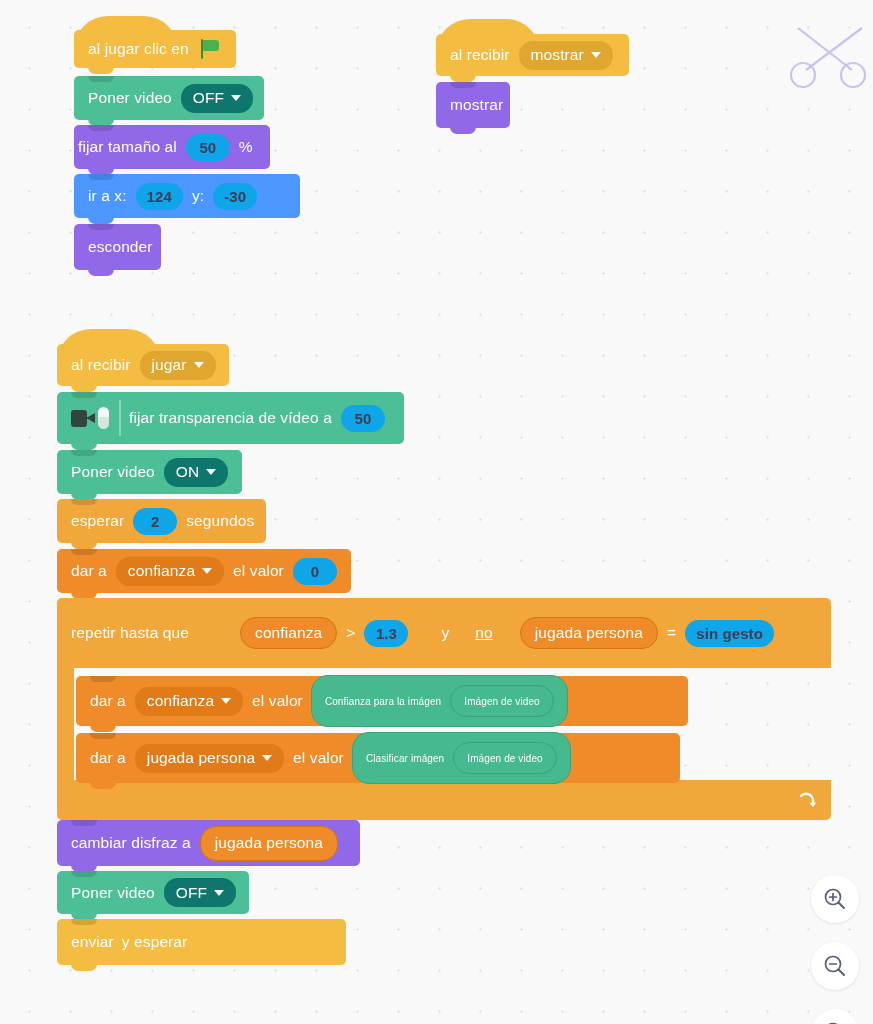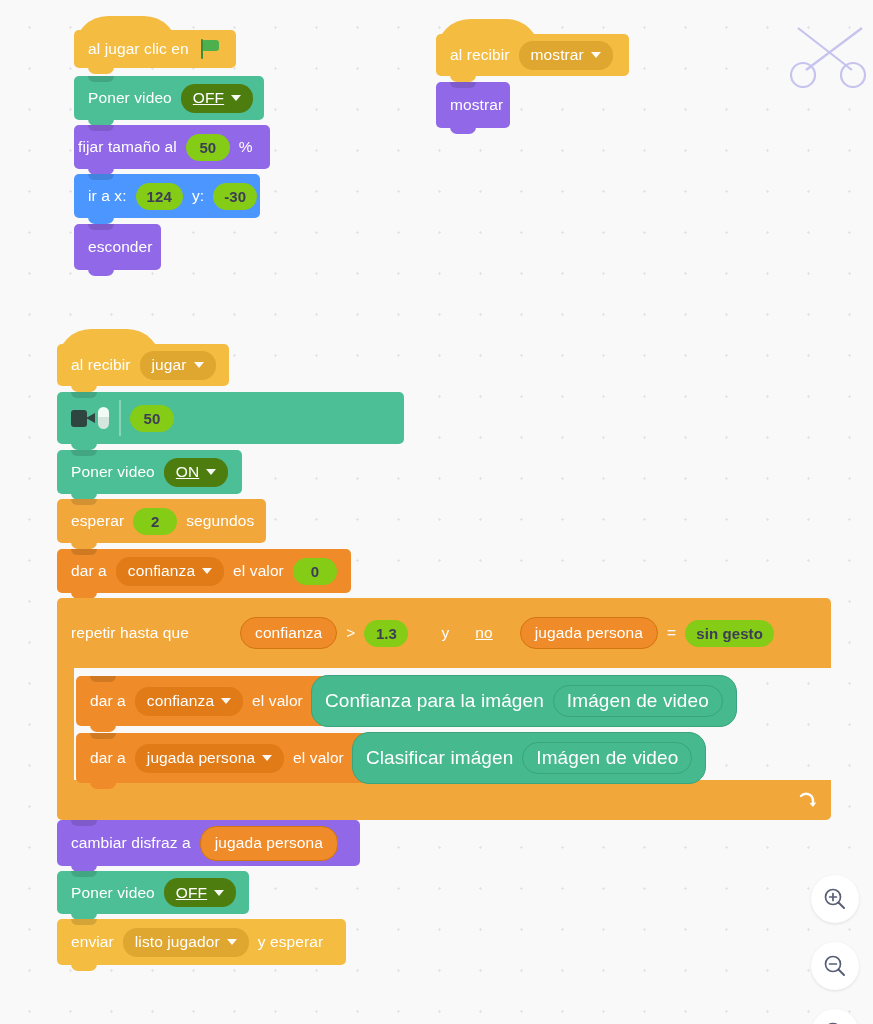--- a/index.html
+++ b/index.html
@@ -38,21 +38,21 @@
     content:"";position:absolute;left:14px;top:-0px;
     width:26px;height:6px;
     background:rgba(0,0,0,.13);
     border-bottom-left-radius:7px;border-bottom-right-radius:7px;
   }
 
   .lbl{padding:0 4px;}
 
   
   .oval{
-    background:#84cc16;color:#3d3d56;border-radius:14px;
+    background:#0ea5e9;color:#3d3d56;border-radius:14px;
     min-width:22px;height:27px;
     display:flex;align-items:center;justify-content:center;
     padding:0 11px;font-size:15px;font-weight:600;margin:0 5px;
   }
   
   .dd{
     border-radius:14px;height:29px;
     display:flex;align-items:center;gap:7px;
     padding:0 12px;margin:0 5px;font-size:15.5px;color:#fff;
   }
@@ -65,32 +65,32 @@
     background:#ef8b29;border:1px solid #d2760f;
     border-radius:16px;height:30px;
     display:flex;align-items:center;padding:0 14px;
     font-size:15.5px;color:#fff;margin:0 5px;
   }
   
   .grep{
     background:#46b98e;border:1.5px solid #3aa47c;
     border-radius:17px;height:34px;
     display:flex;align-items:center;gap:0;
-    padding:8px 13px;font-size:19px;color:#fff;margin:0 4px;
+    padding:8px 13px;font-size:10px;color:#fff;margin:0 4px;
   }
   .grep .inner{
     border:1.5px solid #3aa47c;border-radius:16px;height:30px;
     display:flex;align-items:center;padding:0 13px;margin-left:9px;
   }
 
   
   .c-event   {background:#f4bd42;}
   .c-event-dd{background:#dfa72f;}
   .c-video   {background:#4cbf96;}
-  .c-video-dd{background:#4d7c0f;text-decoration:underline;}
+  .c-video-dd{background:#0f766e;}
   .c-look    {background:#9168e8;}
   .c-motion  {background:#4c97ff;}
   .c-var     {background:#ef8b29;}
   .c-var-dd  {background:#e07b18;}
   .c-ctrl    {background:#f2a73b;}
 
   
   .hat{position:absolute;}
   .hat .cap{
     position:absolute;left:0;top:0;width:100px;height:32px;
@@ -173,21 +173,21 @@
     <span class="caret"></span>
   </span>
 </div>
 
 <div class="blk c-look notch-b notch-t" style="left:74px;top:125px;width:196px;height:44px;">
   <span class="lbl">fijar tamaño al</span>
   <span class="oval">50</span>
   <span class="lbl">%</span>
 </div>
 
-<div class="blk c-motion notch-b notch-t" style="left:74px;top:174px;width:186px;height:44px;padding-left:10px;">
+<div class="blk c-motion notch-b notch-t" style="left:74px;top:174px;width:226px;height:44px;padding-left:10px;">
   <span class="lbl">ir a x:</span>
   <span class="oval">124</span>
   <span class="lbl">y:</span>
   <span class="oval">-30</span>
 </div>
 
 <div class="blk c-look notch-b notch-t" style="left:74px;top:224px;width:87px;height:46px;padding-left:10px;">
   <span class="lbl">esconder</span>
 </div>
 
@@ -217,20 +217,21 @@
 </div>
 
 <div class="blk c-video notch-b notch-t" style="left:57px;top:392px;width:347px;height:52px;padding-left:8px;">
   <span class="camicon">
     <span class="cam">
         <span class="body"></span>
         <span class="lens"></span>
       </span>
     <span class="slider"></span>
   </span>
+  <span class="lbl">fijar transparencia de vídeo a</span>
   <span class="oval">50</span>
 </div>
 
 <div class="blk c-video notch-b notch-t" style="left:57px;top:450px;width:185px;height:44px;padding-left:10px;">
   <span class="lbl">Poner video</span>
   <span class="dd c-video-dd">
     <span>ON</span>
     <span class="caret"></span>
   </span>
 </div>
@@ -331,24 +332,20 @@
 <div class="blk c-video notch-b notch-t" style="left:57px;top:871px;width:192px;height:43px;padding-left:10px;">
   <span class="lbl">Poner video</span>
   <span class="dd c-video-dd">
     <span>OFF</span>
     <span class="caret"></span>
   </span>
 </div>
 
 <div class="blk c-event notch-b notch-t" style="left:57px;top:919px;width:289px;height:46px;padding-left:10px;">
   <span class="lbl">enviar</span>
-  <span class="dd c-event-dd">
-    <span>listo jugador</span>
-    <span class="caret"></span>
-  </span>
   <span class="lbl">y esperar</span>
 </div>
 
 <div class="zoombtn" style="left:811px;top:875px;">
   <svg width="26" height="26" viewBox="0 0 26 26">
     <circle cx="11" cy="11" r="7.5" fill="none" stroke="#575e75" stroke-width="1.7"></circle>
     <line x1="16.5" y1="16.5" x2="22" y2="22" stroke="#575e75" stroke-width="2" stroke-linecap="round"></line>
     <line x1="7.6" y1="11" x2="14.4" y2="11" stroke="#575e75" stroke-width="1.7" stroke-linecap="round"></line>
     <line x1="11" y1="7.6" x2="11" y2="14.4" stroke="#575e75" stroke-width="1.7" stroke-linecap="round"></line>
   </svg>

